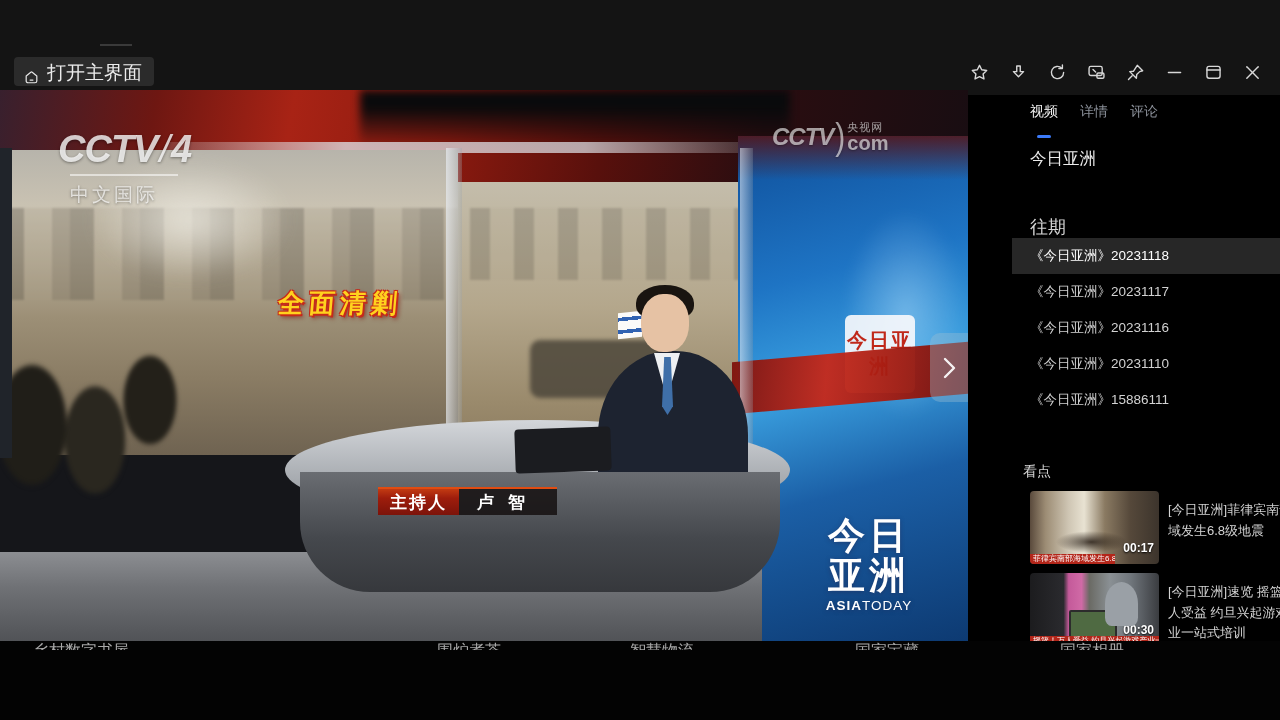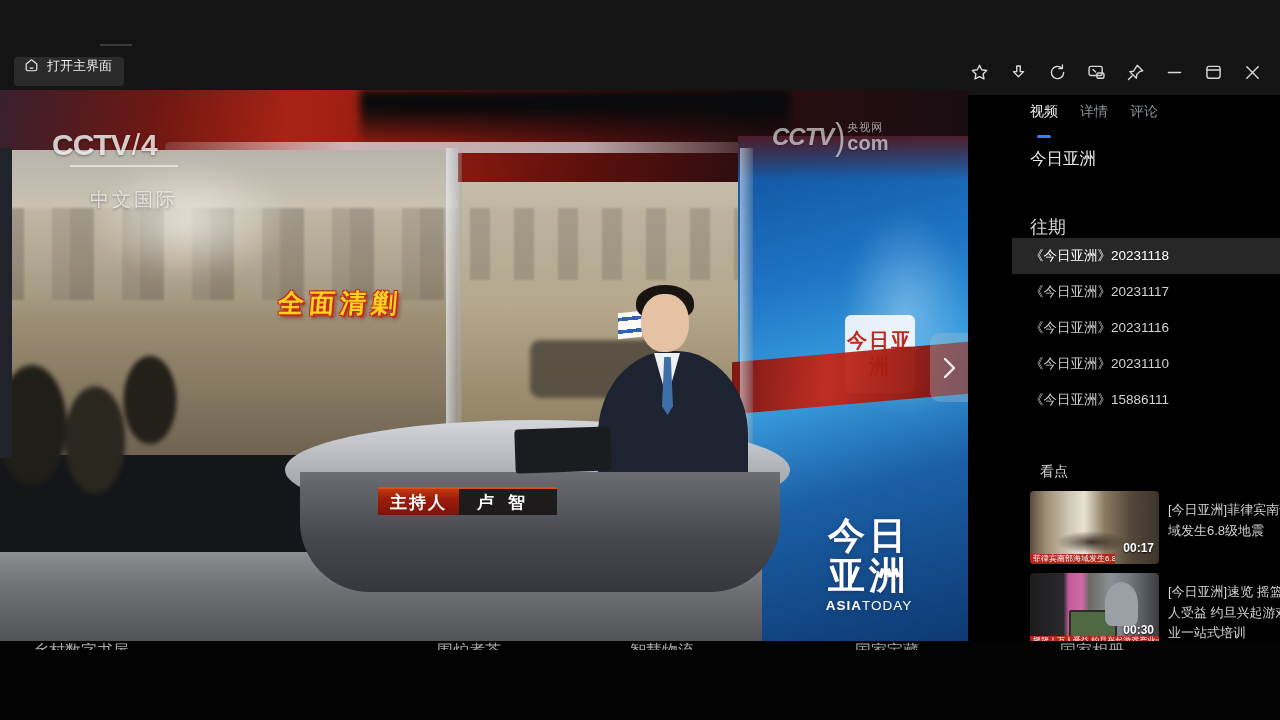--- a/index.html
+++ b/index.html
@@ -4,21 +4,21 @@
 <style>
   * { margin:0; padding:0; box-sizing:border-box; }
   html,body { width:1280px; height:720px; overflow:hidden; background:#000; }
   body { font-family:"Liberation Sans", sans-serif; position:relative; color:#ddd; }
   .abs { position:absolute; }
 
   
   .titlebar { left:0; top:0; width:1280px; height:95px; background:#141414; }
   .top-dash { left:100px; top:44px; width:32px; height:2px; background:#3a3a3a; }
   .open-main-btn { left:14px; top:57px; height:29px; padding:0 12px 0 9px; background:#2b2b2b; border-radius:4px;
-    display:flex; align-items:flex-start; gap:7px; color:#ececec; font-size:13px; cursor:default; }
+    display:flex; align-items:flex-end; gap:7px; color:#ececec; font-size:19px; cursor:default; }
   .win-title { left:102px; top:63px; width:863px; text-align:center; color:#cfcfcf; font-size:15px; letter-spacing:.5px; }
   .controls { right:8px; top:57px; display:flex; align-items:center; }
   .ctrl-btn { width:39px; height:30px; display:flex; align-items:center; justify-content:center; }
   .ctrl-btn svg { stroke:#d8d8d8; fill:none; stroke-width:1.6; stroke-linecap:round; stroke-linejoin:round; }
 
   
   .video { left:0; top:90px; width:968px; height:551px; overflow:hidden; background:#15161a; }
   .vx-ceiling { left:0; top:0; width:968px; height:105px;
     background:linear-gradient(100deg,#38202e 0%,#6e1712 16%,#a82315 30%,#8c1a0f 46%,#58100c 62%,#2a0d10 78%,#180d12 100%); }
   .vx-ceiling-dark { left:360px; top:0; width:430px; height:58px; background:linear-gradient(180deg,#090a0c 30%,rgba(9,10,12,0)); filter:blur(4px); }
@@ -61,24 +61,24 @@
   .vx-hair { left:38px; top:0; width:58px; height:36px; background:#191410; border-radius:50% 50% 42% 42%; }
   .vx-face { left:43px; top:9px; width:48px; height:58px; background:#e6c2a4; border-radius:46%; }
   .vx-suit { left:0px; top:66px; width:150px; height:140px; background:#1d2330; border-radius:48% 48% 10% 10% / 60% 60% 10% 10%; }
   .vx-shirt { left:56px; top:68px; width:26px; height:46px; background:#eef0f2; clip-path:polygon(0 0,100% 0,50% 100%); }
   .vx-tie { left:64px; top:72px; width:11px; height:58px; background:#3f6fa8; clip-path:polygon(20% 0,80% 0,100% 85%,50% 100%,0 85%); }
   .vx-flag { left:618px; top:222px; width:24px; height:26px; transform:skewY(-6deg); opacity:.95;
     background:linear-gradient(180deg,#fff 0 18%,#2a5fb4 18% 32%,#fff 32% 66%,#2a5fb4 66% 80%,#fff 80% 100%); }
 
   
   .ov-cctv4 { left:52px; top:38px; color:rgba(255,255,255,.78); text-shadow:0 1px 3px rgba(0,0,0,.4); }
-  .ov-cctv4 .row1 { font-weight:bold; font-size:30px; letter-spacing:-1px; }
+  .ov-cctv4 .row1 { font-style:italic; font-weight:bold; font-size:38px; letter-spacing:-1px;margin-left:6px; }
   .ov-cctv4 .row1 .slash { font-weight:300; margin:0 2px; }
   .ov-cctv4 .row2 { font-size:19px; letter-spacing:3px; margin-top:3px; margin-left:18px; color:rgba(255,255,255,.68);
-    border-top:2px solid rgba(255,255,255,.55); padding-top:20px; width:108px; text-align:right; }
+    border-top:2px solid rgba(255,255,255,.55); padding-top:6px; width:108px; text-align:left; }
   .ov-watermark { left:772px; top:30px; display:flex; align-items:center; color:rgba(255,255,255,.6); text-shadow:0 1px 2px rgba(0,0,0,.3); }
   .ov-watermark .cctv { font-style:italic; font-weight:bold; font-size:24px; letter-spacing:-1px; }
   .ov-watermark .paren { font-size:30px; font-weight:300; margin:0 2px; transform:scaleY(1.2); }
   .ov-watermark .stack { display:flex; flex-direction:column; line-height:1; }
   .ov-watermark .cn { font-size:11px; letter-spacing:1px; }
   .ov-watermark .com { font-size:20px; font-weight:bold; letter-spacing:0; }
   .ov-caption { left:278px; top:196px; font-size:26px; font-weight:900; color:#ffd21e; letter-spacing:5px; transform:skewX(-5deg);
     text-shadow:2px 2px 0 #c6291a,-1px -1px 0 #c6291a,1px -1px 0 #c6291a,-1px 1px 0 #c6291a,3px 3px 4px rgba(120,20,10,.8); }
   .ov-nametag { left:378px; top:397px; height:28px; display:flex; font-weight:bold; font-size:17px; color:#fff; border-top:2px solid #e04c12; }
   .ov-nametag .role { background:linear-gradient(180deg,#c23a12 0,#9e1d0c 35%,#7c130a 100%); padding:0 12px; display:flex; align-items:center; letter-spacing:2px; }
@@ -104,21 +104,21 @@
   .tab { color:#8a8f98; padding-bottom:8px; position:relative; cursor:default; }
   .tab.active { color:#f2f2f2; }
   .tab.active::after { content:""; position:absolute; left:7px; right:7px; bottom:-9px; height:3px; border-radius:2px; background:#3c7bfa; }
   .sb-heading { position:absolute; left:18px; top:53px; font-size:16.5px; color:#ececec; }
   .sb-sec-past { position:absolute; left:18px; top:120px; font-size:18px; color:#d5d5d5; }
   .ep-list { position:absolute; left:0; top:143px; width:312px; }
   .ep-row { height:36px; display:flex; align-items:center; padding-left:18px; font-size:13.5px; color:#d2d2d2; cursor:default; }
   .ep-row.selected { background:#272727; color:#fff; font-weight:normal; }
   .show-more { position:absolute; left:18px; top:327px; width:276px; height:29px; background:#1f1f1f; border-radius:6px;
     display:flex; align-items:center; justify-content:center; font-size:12.5px; color:#c8c8c8; cursor:default; }
-  .sb-sec-hot { position:absolute; left:28px; top:368px; font-size:14px; color:#d5d5d5; }
+  .sb-sec-hot { position:absolute; left:11px; top:368px; font-size:14px; color:#d5d5d5; }
   .hot-item { position:absolute; left:18px; width:280px; height:73px; display:flex; gap:9px; cursor:default; }
   .hot-item.i0 { top:396px; } .hot-item.i1 { top:478px; }
   .thumb { position:relative; width:129px; height:73px; border-radius:4px; overflow:hidden; flex:none; }
   .thumb .dur { position:absolute; right:5px; bottom:9px; font-size:12px; font-weight:bold; color:#fff; text-shadow:0 1px 2px #000; }
   .thumb .capbar { position:absolute; left:0; bottom:0; height:10px; background:#b3261a; color:#fff; font-size:8px;
     line-height:10px; padding:0 3px; white-space:nowrap; overflow:hidden; }
   .thumb.t0 { background:linear-gradient(90deg,#5a4a3c 0%,#9c8c74 12%,#cfc6b4 30%,#e8e2d2 42%,#8a7a62 58%,#55483a 78%,#3c342c 100%); }
   .thumb.t0::before { content:""; position:absolute; left:20%; top:55%; width:55%; height:30%;
     background:radial-gradient(closest-side,rgba(40,30,22,.85),rgba(40,30,22,0)); }
   .thumb.t0 .capbar { width:66%; }

